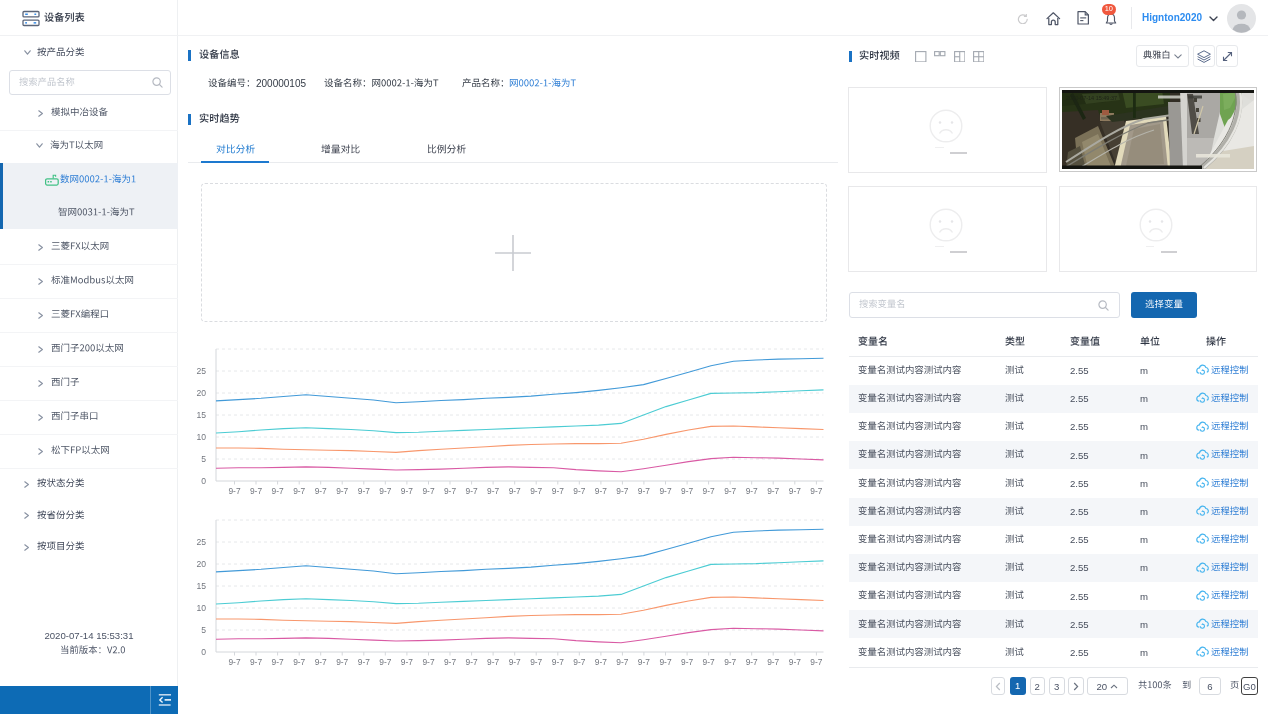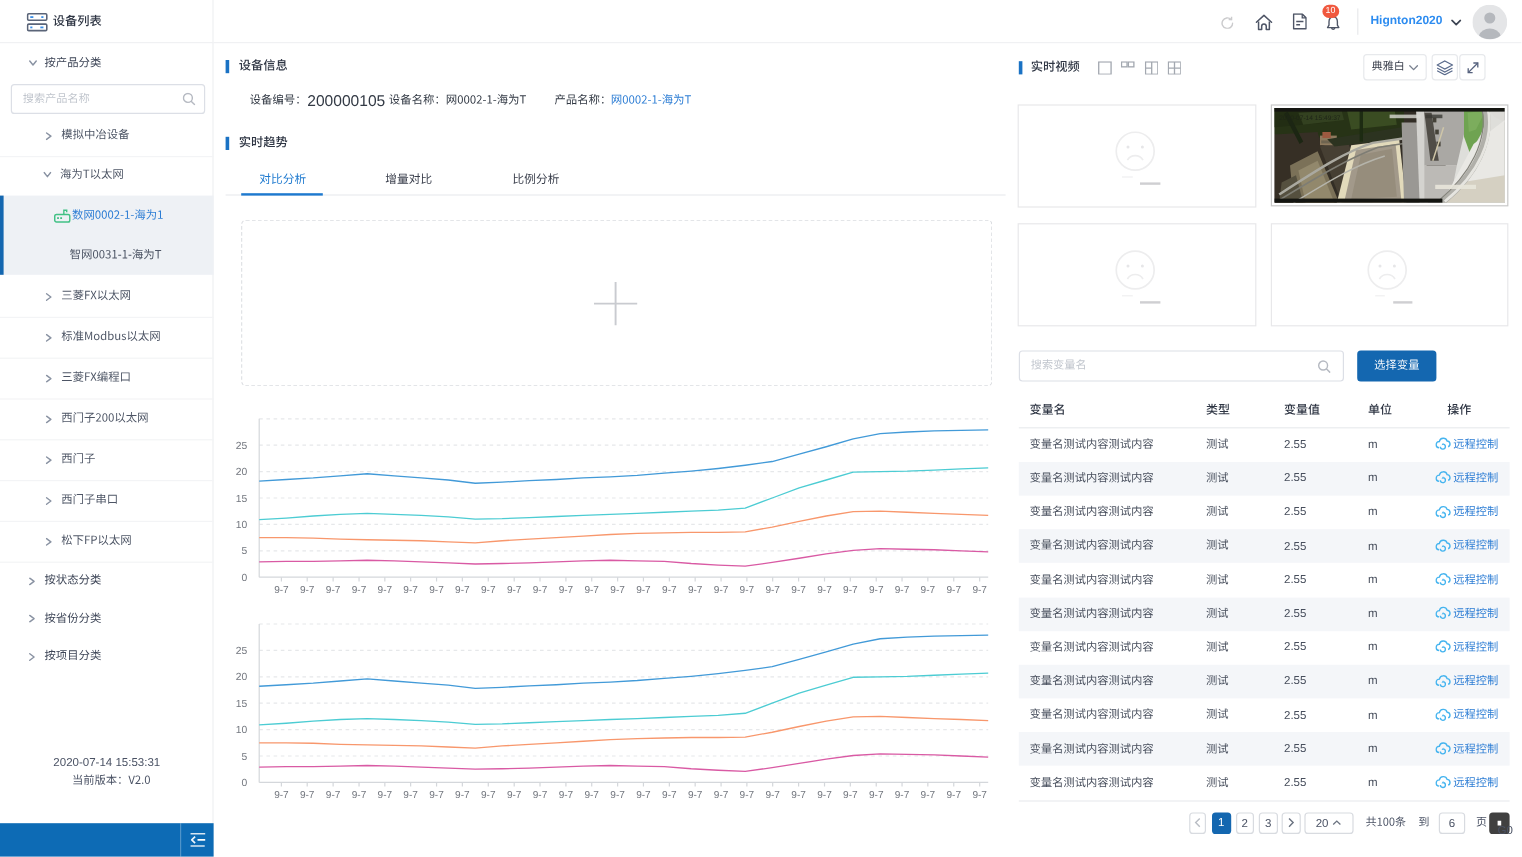--- a/index.html
+++ b/index.html
@@ -320,21 +320,21 @@
     </svg></div>
 <div style="position:absolute;left:208.0px;top:78.1px;line-height:0;"><svg class="z " width="47.5" height="11.9" viewBox="0 0 47.5 11.9" style="vertical-align:-2.76px">
       <g fill="#333a45" transform="translate(0,8.36) scale(0.0095,-0.0095)">
         <use href="#g13" x="0"></use>
         <use href="#g14" x="1000"></use>
         <use href="#g40" x="2000"></use>
         <use href="#g63" x="3000"></use>
         <use href="#g60" x="4000"></use>
       </g>
     </svg></div>
-<div style="position:absolute;left:256.0px;top:77.1px;height:13.7px;line-height:13.7px;font-size:13px;color:#333a45;font-weight:400;letter-spacing:0.0px;white-space:nowrap;">200000105</div>
+<div style="position:absolute;left:256.0px;top:77.1px;height:13.7px;line-height:13.7px;font-size:10px;color:#333a45;font-weight:400;letter-spacing:0.0px;white-space:nowrap;">200000105</div>
 <div style="position:absolute;left:324.0px;top:78.1px;line-height:0;"><svg class="z " width="114.6" height="11.9" viewBox="0 0 114.6 11.9" style="vertical-align:-2.76px">
       <g fill="#333a45" transform="translate(0,8.36) scale(0.0095,-0.0095)">
         <use href="#g13" x="0"></use>
         <use href="#g14" x="1000"></use>
         <use href="#g7" x="2000"></use>
         <use href="#g8" x="3000"></use>
         <use href="#g60" x="4000"></use>
         <use href="#g20" x="5000"></use>
         <use href="#g22" x="6000"></use>
         <use href="#g22" x="6555"></use>
@@ -1172,21 +1172,21 @@
       <g fill="#4a5264" transform="translate(0,8.10) scale(0.0092,-0.0092)">
         <use href="#g85" x="0"></use>
       </g>
     </svg></div>
 <div style="position:absolute;left:1199.0px;top:676.5px;width:22.0px;height:18px;border:1px solid #d8dbe0;border-radius:3px;background:#fff;font-size:9.6px;line-height:17px;text-align:center;color:#4a5264">6</div>
 <div style="position:absolute;left:1230.0px;top:679.8px;line-height:0;"><svg class="z " width="9.2" height="11.5" viewBox="0 0 9.2 11.5" style="vertical-align:-2.67px">
       <g fill="#4a5264" transform="translate(0,8.10) scale(0.0092,-0.0092)">
         <use href="#g86" x="0"></use>
       </g>
     </svg></div>
-<div style="position:absolute;left:1241.0px;top:676.5px;width:17.0px;height:18px;border:7px solid #404040;border-radius:3px;background:#fff;font-size:9.6px;line-height:17px;text-align:center;color:#4a5264">G0</div>
+<div style="position:absolute;left:1241.0px;top:676.5px;width:17.0px;height:18px;border:1px solid #404040;border-radius:3px;background:#fff;font-size:9.6px;line-height:17px;text-align:center;color:#4a5264">G0</div>
 <svg width="0" height="0" style="position:absolute">
     <defs>
       <path id="g0" d="M772 379C755 284 723 210 675 151C621 180 567 209 516 234C538 277 562 327 584 379ZM417 210C482 178 553 139 623 99C557 45 470 9 358 -16C371 -32 389 -64 395 -81C519 -49 615 -4 688 61C773 10 850 -41 900 -82L954 -24C901 16 824 65 739 114C794 182 831 269 853 379H959V447H612C631 497 649 547 663 594L587 605C573 556 553 501 531 447H355V379H502C474 315 444 256 417 210ZM383 712V517H454V645H873V518H945V712H711C701 752 684 803 668 845L593 831C606 795 620 750 630 712ZM177 840V639H42V568H177V319L30 277L48 204L177 244V7C177 -8 171 -12 158 -12C145 -13 104 -13 58 -12C68 -32 79 -62 81 -80C147 -80 188 -78 214 -67C240 -55 249 -35 249 7V267L377 309L367 376L249 340V568H357V639H249V840Z"></path>
       <path id="g1" d="M263 612C296 567 333 506 348 466L416 497C400 536 361 596 328 639ZM689 634C671 583 636 511 607 464H124V327C124 221 115 73 35 -36C52 -45 85 -72 97 -87C185 31 202 206 202 325V390H928V464H683C711 506 743 559 770 606ZM425 821C448 791 472 752 486 720H110V648H902V720H572L575 721C561 755 530 805 500 841Z"></path>
       <path id="g2" d="M302 726H701V536H302ZM229 797V464H778V797ZM83 357V-80H155V-26H364V-71H439V357ZM155 47V286H364V47ZM549 357V-80H621V-26H849V-74H925V357ZM621 47V286H849V47Z"></path>
       <path id="g3" d="M673 822 604 794C675 646 795 483 900 393C915 413 942 441 961 456C857 534 735 687 673 822ZM324 820C266 667 164 528 44 442C62 428 95 399 108 384C135 406 161 430 187 457V388H380C357 218 302 59 65 -19C82 -35 102 -64 111 -83C366 9 432 190 459 388H731C720 138 705 40 680 14C670 4 658 2 637 2C614 2 552 2 487 8C501 -13 510 -45 512 -67C575 -71 636 -72 670 -69C704 -66 727 -59 748 -34C783 5 796 119 811 426C812 436 812 462 812 462H192C277 553 352 670 404 798Z"></path>
       <path id="g4" d="M746 822C722 780 679 719 645 680L706 657C742 693 787 746 824 797ZM181 789C223 748 268 689 287 650L354 683C334 722 287 779 244 818ZM460 839V645H72V576H400C318 492 185 422 53 391C69 376 90 348 101 329C237 369 372 448 460 547V379H535V529C662 466 812 384 892 332L929 394C849 442 706 516 582 576H933V645H535V839ZM463 357C458 318 452 282 443 249H67V179H416C366 85 265 23 46 -11C60 -28 79 -60 85 -80C334 -36 445 47 498 172C576 31 714 -49 916 -80C925 -59 946 -27 963 -10C781 11 647 74 574 179H936V249H523C531 283 537 319 542 357Z"></path>
       <path id="g5" d="M166 840V638H46V568H166V354L39 309L59 238L166 279V13C166 0 161 -3 150 -3C138 -4 103 -4 64 -3C74 -24 83 -56 85 -75C144 -76 181 -73 205 -61C229 -48 237 -27 237 13V306L349 350L336 418L237 380V568H339V638H237V840ZM379 290V226H424L416 223C458 156 515 99 584 53C499 16 402 -7 304 -20C317 -36 331 -64 338 -82C449 -64 557 -34 651 12C730 -29 820 -59 917 -78C927 -59 946 -31 962 -16C875 -2 793 21 721 52C803 106 870 178 911 271L866 293L853 290H683V387H915V758H723V696H847V602H727V545H847V449H683V841H614V449H457V544H566V602H457V694C509 710 563 730 607 754L553 804C516 779 450 751 392 732V387H614V290ZM809 226C771 169 717 123 652 87C586 125 531 171 491 226Z"></path>
       <path id="g6" d="M633 104C718 58 825 -12 877 -58L938 -14C881 32 773 98 690 141ZM290 136C233 82 143 26 61 -11C78 -23 106 -47 119 -61C198 -20 294 46 358 109ZM194 319C211 326 237 329 421 341C339 302 269 272 237 260C179 236 135 222 102 219C109 200 119 166 122 153C148 162 187 166 479 185V10C479 -2 475 -6 458 -6C443 -8 389 -8 327 -6C339 -26 351 -54 355 -75C428 -75 479 -75 510 -63C543 -52 552 -32 552 8V189L797 204C824 176 848 148 864 126L922 166C879 221 789 304 718 362L665 328C691 306 719 281 746 255L309 232C450 285 592 352 727 434L673 480C629 451 581 424 532 398L309 385C378 419 447 460 510 505L480 528H862V405H936V593H539V686H923V752H539V841H461V752H76V686H461V593H66V405H137V528H434C363 473 274 425 246 411C218 396 193 387 174 385C181 367 191 333 194 319Z"></path>
       <path id="g7" d="M263 529C314 494 373 446 417 406C300 344 171 299 47 273C61 256 79 224 86 204C141 217 197 233 252 253V-79H327V-27H773V-79H849V340H451C617 429 762 553 844 713L794 744L781 740H427C451 768 473 797 492 826L406 843C347 747 233 636 69 559C87 546 111 519 122 501C217 550 296 609 361 671H733C674 583 587 508 487 445C440 486 374 536 321 572ZM773 42H327V271H773Z"></path>

